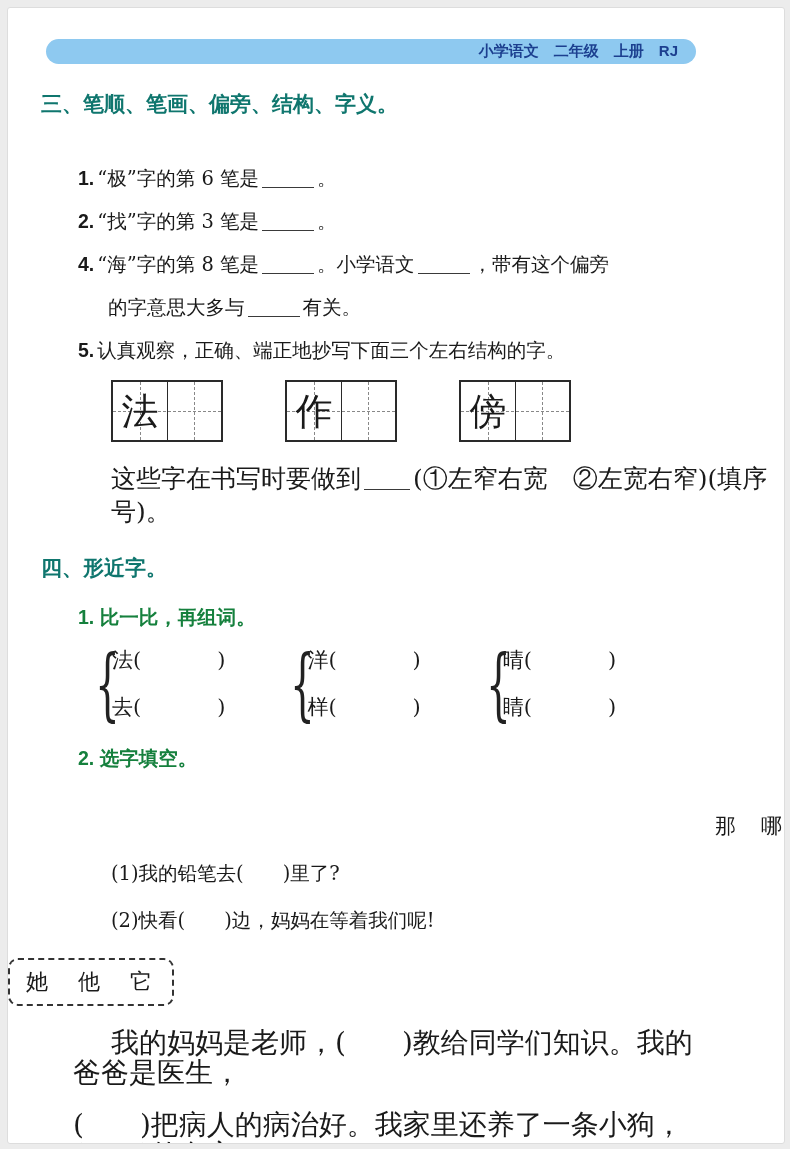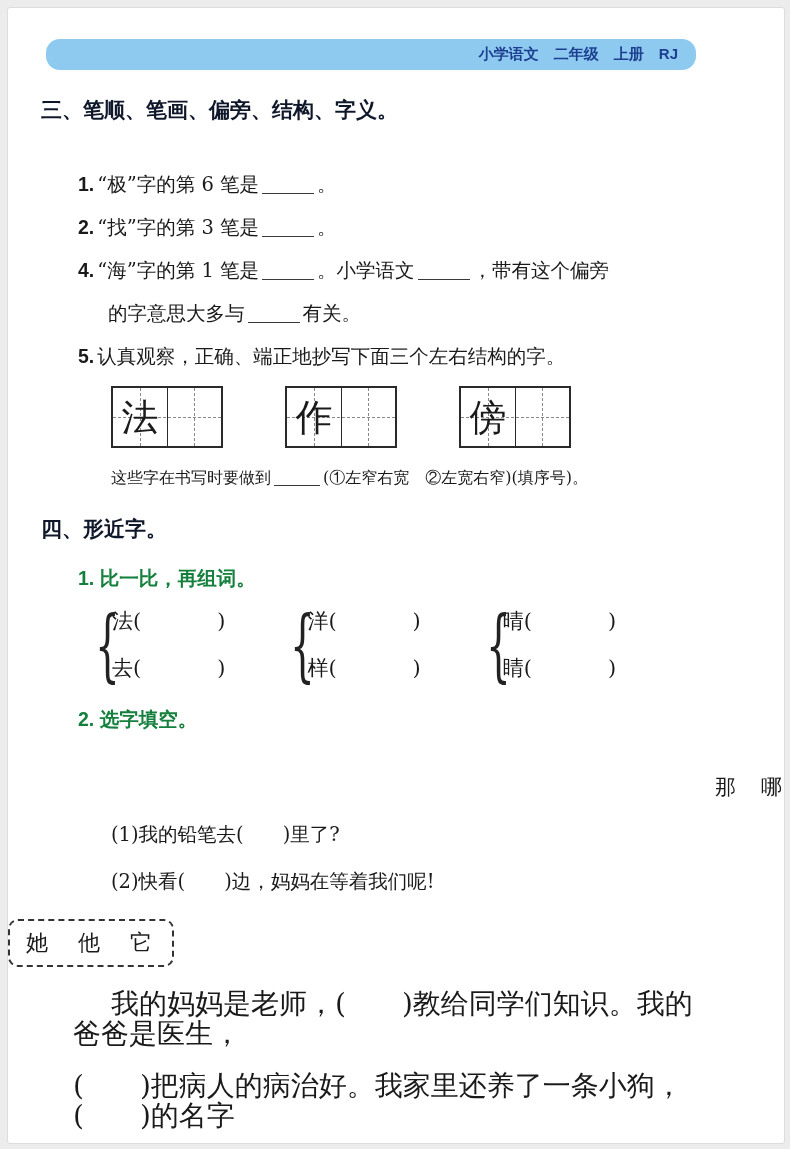--- a/index.html
+++ b/index.html
@@ -10,35 +10,35 @@
     background:#ffffff;
     border:1px solid #ddd;
     border-radius:3px;
     overflow:hidden;
     font-family:"DejaVu Serif", serif;
     color:#1a1a1a;
   }
   
   .header-bar{
     margin:31px 0 0 38px;
-    width:650px;height:31px;
+    width:650px;height:25px;
     border-radius:14px;
     background:#8ec9f0;
     display:flex;align-items:center;justify-content:flex-end;
     padding-right:18px;box-sizing:border-box;
   }
   .header-bar span{
     font-family:"Liberation Sans", sans-serif;
     font-weight:bold;font-size:15px;color:#1c3f8f;
   }
   
   .sec-title{
     margin:26px 0 0 33px;
     font-family:"Liberation Sans", sans-serif;
-    font-weight:bold;font-size:21px;color:#0f172a;
+    font-weight:bold;font-size:21px;color:#0f766e;
   }
   
   .qs{margin-left:70px;margin-top:47px;}
   .q{margin-top:16px;font-size:19.5px;line-height:27px;}
   .qnum{font-family:"Liberation Sans", sans-serif;font-weight:bold;margin-right:3px;}
   .cont{margin-left:30px;}
   .blank{
     display:inline-block;width:52px;height:1em;
     border-bottom:1.6px solid #3a3a3a;
     vertical-align:-3px;margin:0 3px;
@@ -49,21 +49,21 @@
   .gridbox{position:relative;width:108px;height:58px;border:2px solid #2a2a2a;background:#fff;}
   .gridbox .vsolid{position:absolute;left:50%;top:0;bottom:0;border-left:1.6px solid #2a2a2a;}
   .gridbox .hdash{position:absolute;top:50%;left:0;right:0;border-top:1.4px dashed #888;}
   .gridbox .vdash{position:absolute;top:0;bottom:0;border-left:1.4px dashed #888;}
   .gridbox .vd1{left:25%;} .gridbox .vd2{left:75%;}
   .gridbox .char{
     position:absolute;left:0;top:0;width:50%;height:100%;
     display:flex;align-items:center;justify-content:center;
     font-size:37px;line-height:1;
   }
-  .note-line{margin:20px 0 0 33px;font-size:16px;}
+  .note-line{margin:20px 0 0 33px;font-size:25px;}
   
   .sub-head{
     margin:22px 0 0 70px;
     font-family:"Liberation Sans", sans-serif;
     font-weight:bold;font-size:19.5px;color:#15803d;
   }
   .pairs-row{display:flex;gap:58px;margin:14px 0 0 80px;}
   .pair-group{display:flex;align-items:center;}
   .brace{
     font-size:78px;font-weight:200;line-height:1;color:#222;
@@ -102,21 +102,21 @@
     <div class="q">
       <span class="qnum">1.</span><span>“极”字的第 6 笔是</span><span class="blank"></span><span>。</span>
     </div>
 
     <div class="q">
       <span class="qnum">2.</span><span>“找”字的第 3 笔是</span><span class="blank"></span><span>。</span>
     </div>
 
 
     <div class="q">
-      <span class="qnum">4.</span><span>“海”字的第 1 笔是</span><span class="blank"></span><span>。小学语文</span><span class="blank"></span><span>，带有这个偏旁</span>
+      <span class="qnum">4.</span><span>“海”字的第 8 笔是</span><span class="blank"></span><span>。小学语文</span><span class="blank"></span><span>，带有这个偏旁</span>
     </div>
 
     <div class="q cont">
       <span>的字意思大多与</span><span class="blank"></span><span>有关。</span>
     </div>
 
     <div class="q">
       <span class="qnum">5.</span><span>认真观察，正确、端正地抄写下面三个左右结构的字。</span>
     </div>
 

